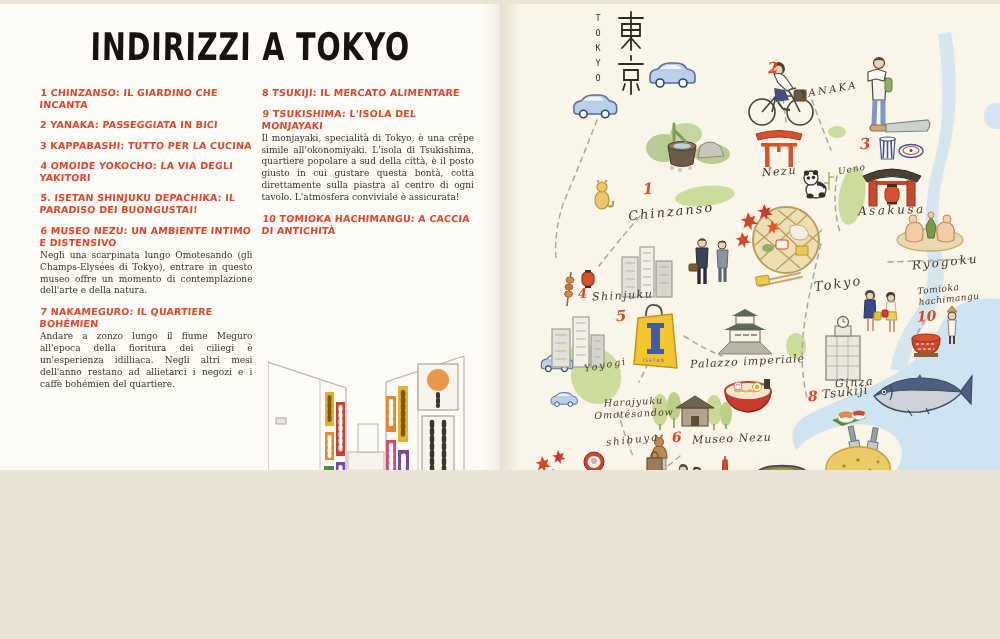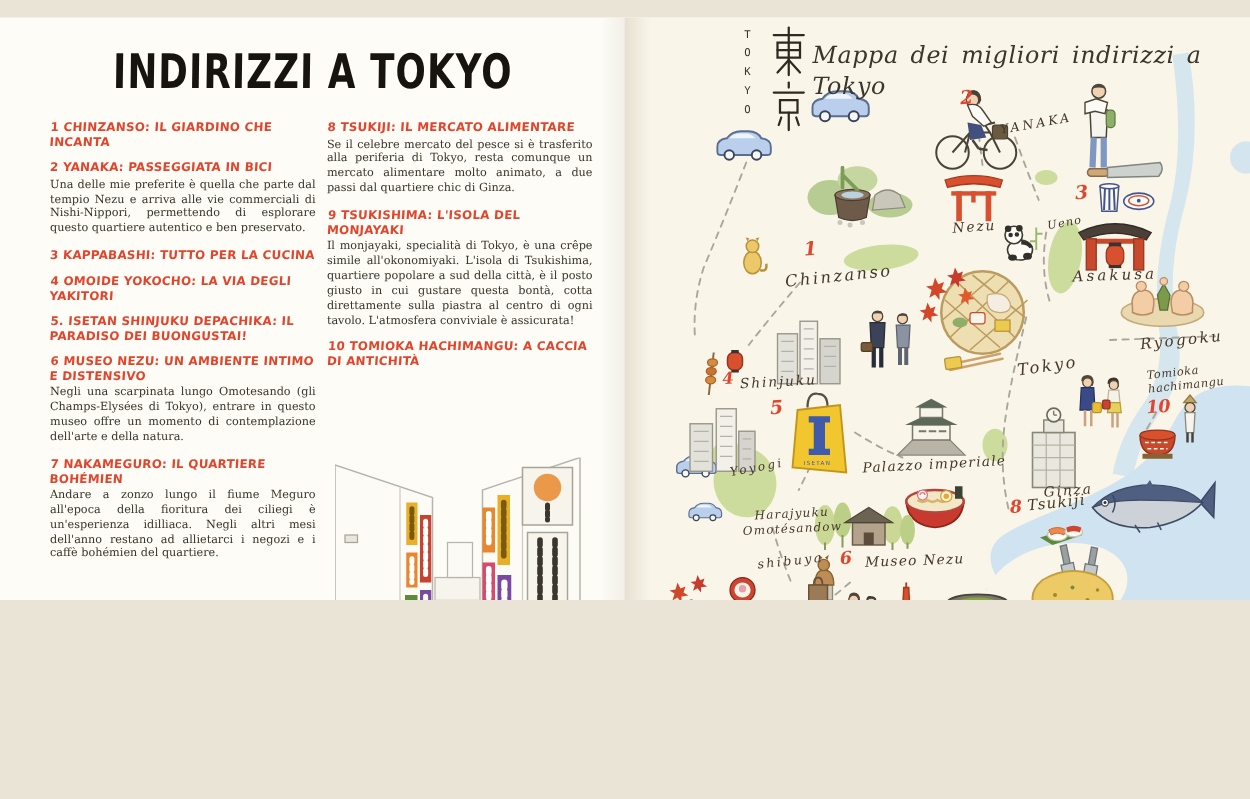--- a/index.html
+++ b/index.html
@@ -1,17 +1,17 @@
 <!DOCTYPE html>
 <html style="--accent: #e0462e; --seal: #eb6e4b; --label: #45382a; --body: #383429;"><head>
 <meta charset="utf-8">
 <style>
   html,body{margin:0;padding:0;}
   body{background:#e9e4d6;font-family:"DejaVu Sans",sans-serif;}
-  .spread{position:relative;width:1000px;height:466px;margin:14px auto;overflow:hidden;background:#fbf8ef;}
+  .spread{position:relative;width:1000px;height:466px;margin:4px auto;overflow:hidden;background:#fbf8ef;}
   .spread::after{content:"";position:absolute;left:480px;top:0;width:40px;height:639px;pointer-events:none;
     background:linear-gradient(to right,rgba(90,75,50,0) 0%,rgba(90,75,50,.07) 48%,rgba(90,75,50,.12) 50%,rgba(90,75,50,0) 100%);}
   .page{position:absolute;top:0;width:500px;height:639px;overflow:hidden;}
   .page-left{left:0;background:#fdfcf6;}
   .page-right{left:500px;background:#f9f5e8;}
 
   
   .book-title{margin:25px 0 12px;text-align:center;}
   .book-title span{display:inline-block;font:900 34px/1 "DejaVu Sans",sans-serif;color:#17130e;
     letter-spacing:1px;transform:scale(.84,1.12) skewX(-1deg);}
@@ -48,21 +48,20 @@
 
   <div class="page page-left">
     <h1 class="book-title"><span>INDIRIZZI A TOKYO</span></h1>
     <div class="cols">
       <div class="col">
         <section class="entry">
           <h3 class="entry-head">1 CHINZANSO: IL GIARDINO CHE INCANTA</h3>
         </section>
         <section class="entry">
           <h3 class="entry-head">2 YANAKA: PASSEGGIATA IN BICI</h3>
-          <p class="entry-body">Una delle mie preferite è quella che parte dal tempio Nezu e arriva alle vie commerciali di Nishi-Nippori, permettendo di esplorare questo quartiere autentico e ben preservato.</p>
         </section>
         <section class="entry">
           <h3 class="entry-head">3 KAPPABASHI: TUTTO PER LA CUCINA</h3>
         </section>
         <section class="entry">
           <h3 class="entry-head">4 OMOIDE YOKOCHO: LA VIA DEGLI YAKITORI</h3>
         </section>
         <section class="entry">
           <h3 class="entry-head">5. ISETAN SHINJUKU DEPACHIKA: IL PARADISO DEI BUONGUSTAI!</h3>
         </section>
@@ -71,21 +70,20 @@
           <p class="entry-body">Negli una scarpinata lungo Omotesando (gli Champs-Elysées di Tokyo), entrare in questo museo offre un momento di contemplazione dell'arte e della natura.</p>
         </section>
         <section class="entry">
           <h3 class="entry-head">7 NAKAMEGURO: IL QUARTIERE BOHÉMIEN</h3>
           <p class="entry-body">Andare a zonzo lungo il fiume Meguro all'epoca della fioritura dei ciliegi è un'esperienza idilliaca. Negli altri mesi dell'anno restano ad allietarci i negozi e i caffè bohémien del quartiere.</p>
         </section>
       </div>
       <div class="col">
         <section class="entry">
           <h3 class="entry-head">8 TSUKIJI: IL MERCATO ALIMENTARE</h3>
-          <p class="entry-body">Se il celebre mercato del pesce si è trasferito alla periferia di Tokyo, resta comunque un mercato alimentare molto animato, a due passi dal quartiere chic di Ginza.</p>
         </section>
         <section class="entry">
           <h3 class="entry-head">9 TSUKISHIMA: L'ISOLA DEL MONJAYAKI</h3>
           <p class="entry-body">Il monjayaki, specialità di Tokyo, è una crêpe simile all'okonomiyaki. L'isola di Tsukishima, quartiere popolare a sud della città, è il posto giusto in cui gustare questa bontà, cotta direttamente sulla piastra al centro di ogni tavolo. L'atmosfera conviviale è assicurata!</p>
         </section>
         <section class="entry">
           <h3 class="entry-head">10 TOMIOKA HACHIMANGU: A CACCIA DI ANTICHITÀ</h3>
         </section>
       </div>
     </div>
@@ -606,21 +604,20 @@
         <path d="M15 46 V50"></path>
           <path d="M3 54 H27"></path>
           <path d="M8 60 H22 V70 H8 Z"></path>
           <path d="M15 70 V84"></path>
           <path d="M9 74 L7 80"></path>
           <path d="M21 74 L23 80"></path>
       </g>
     </svg>
 
     <div class="tokyo-vertical">TOKYO</div>
-    <div class="map-title">Mappa dei migliori indirizzi a Tokyo</div>
 
     <div id="map-labels">
         <span class="map-num" style="left: 143px; top: 178px; font-size: 15px;">1</span>
         <div class="map-lbl" style="left: 128px; top: 200px; font-size: 13px; letter-spacing: 2px; transform: rotate(-6deg);">Chinzanso</div>
         <span class="map-num" style="left: 268px; top: 57px; font-size: 15px;">2</span>
         <div class="map-lbl" style="left: 300px; top: 80px; font-size: 10px; letter-spacing: 2.5px; transform: rotate(-10deg); text-transform: uppercase;">Yanaka</div>
         <span class="map-num" style="left: 360px; top: 133px; font-size: 15px;">3</span>
         <div class="map-lbl" style="left: 262px; top: 161px; font-size: 11px; letter-spacing: 1.5px; transform: rotate(-4deg);">Nezu</div>
         <div class="map-lbl" style="left: 338px; top: 160px; font-size: 9px; letter-spacing: 1px; transform: rotate(-10deg);">Ueno</div>
         <div class="map-lbl" style="left: 358px; top: 199px; font-size: 12px; letter-spacing: 2.5px; transform: rotate(-2deg);">Asakusa</div>

